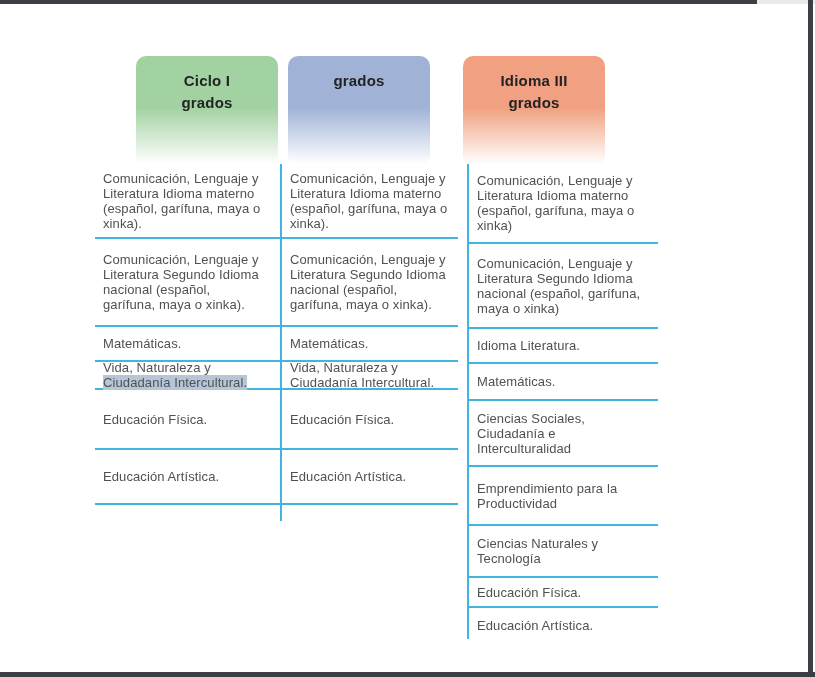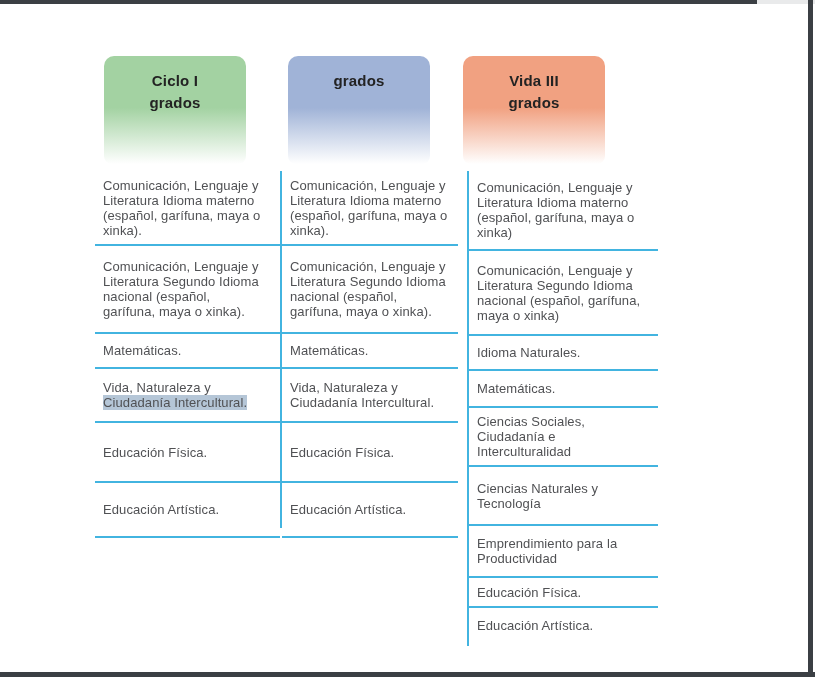--- a/index.html
+++ b/index.html
@@ -21,53 +21,53 @@
   .edge-bottom{left:0;top:672px;width:815px;height:5px;}
 
   
   .hb{
     position:absolute;top:56px;width:142px;height:108px;
     border-radius:10px 10px 8px 8px;
     text-align:center;font-weight:bold;font-size:15px;line-height:22px;
     color:#232323;padding-top:14px;box-sizing:border-box;
     letter-spacing:.2px;
   }
-  .hb0{left:104px}
+  .hb0{left:136px}
   .hb1{left:288px}
   .hb2{left:463px}
 
   
-  .col{position:absolute;top:171px;box-sizing:border-box;}
+  .col{position:absolute;top:164px;box-sizing:border-box;}
   .c0{left:95px;width:185px;}
   .c1{left:280px;width:178px;border-left:2px solid var(--divider);height:357px;}
   .c2{left:467px;width:191px;border-left:2px solid var(--divider);height:475px;}
 
   .row{
     display:flex;align-items:center;box-sizing:border-box;
     border-bottom:2px solid var(--divider);
     font-size:13px;line-height:15px;color:#505154;letter-spacing:.1px;
   }
   .cell-text{width:100%;}
   .c0 .cell-text{padding:0 15px 0 8px;}
   .c1 .cell-text{padding:0 5px 0 8px;}
   .c2 .cell-text{padding:0 11px 0 8px;}
 
   
   .c0 .row:nth-child(1),.c1 .row:nth-child(1){height:75px}
   .c0 .row:nth-child(2),.c1 .row:nth-child(2){height:88px}
   .c0 .row:nth-child(3),.c1 .row:nth-child(3){height:35px}
-  .c0 .row:nth-child(4),.c1 .row:nth-child(4){height:54px}
+  .c0 .row:nth-child(4),.c1 .row:nth-child(4){height:28px}
   .c0 .row:nth-child(5),.c1 .row:nth-child(5){height:60px}
   .c0 .row:nth-child(6),.c1 .row:nth-child(6){height:55px}
 
   .c2 .row:nth-child(1){height:80px}
   .c2 .row:nth-child(2){height:85px}
   .c2 .row:nth-child(3){height:35px}
   .c2 .row:nth-child(4){height:37px}
-  .c2 .row:nth-child(5){height:59px}
+  .c2 .row:nth-child(5){height:66px}
   .c2 .row:nth-child(6){height:59px}
   .c2 .row:nth-child(7){height:52px}
   .c2 .row:nth-child(8){height:30px}
   .c2 .row:nth-child(9){height:34px;border-bottom:none;}
 
   .hl{background:var(--selection);}
 </style>
 </head>
 <body>
 
@@ -79,21 +79,21 @@
   <div class="edge edge-dark edge-bottom"></div>
 
   <div class="hb hb0" style="background: linear-gradient(rgb(163, 210, 162) 0%, rgb(163, 210, 162) 48%, rgb(255, 255, 255) 100%);">
     <div>Ciclo I</div>
     <div>grados</div>
   </div>
   <div class="hb hb1" style="background: linear-gradient(rgb(160, 179, 215) 0%, rgb(160, 179, 215) 48%, rgb(255, 255, 255) 100%);">
     <div>grados</div>
   </div>
   <div class="hb hb2" style="background: linear-gradient(rgb(241, 161, 129) 0%, rgb(241, 161, 129) 48%, rgb(255, 255, 255) 100%);">
-    <div>Vida III</div>
+    <div>Idioma III</div>
     <div>grados</div>
   </div>
 
   <div class="col c0" id="col-0">
       <div class="row">
         <div class="cell-text"><span>Comunicación, Lenguaje y Literatura Idioma materno (español, garífuna, maya o xinka).</span></div>
       </div>
       <div class="row">
         <div class="cell-text"><span>Comunicación, Lenguaje y Literatura Segundo Idioma nacional (español, garífuna, maya o xinka).</span></div>
       </div>
@@ -131,33 +131,33 @@
       </div>
     </div>
   <div class="col c2" id="col-2">
       <div class="row">
         <div class="cell-text"><span>Comunicación, Lenguaje y Literatura Idioma materno (español, garífuna, maya o xinka)</span></div>
       </div>
       <div class="row">
         <div class="cell-text"><span>Comunicación, Lenguaje y Literatura Segundo Idioma nacional (español, garífuna, maya o xinka)</span></div>
       </div>
       <div class="row">
-        <div class="cell-text"><span>Idioma Naturales.</span></div>
+        <div class="cell-text"><span>Idioma Literatura.</span></div>
       </div>
       <div class="row">
         <div class="cell-text"><span>Matemáticas.</span></div>
       </div>
       <div class="row">
         <div class="cell-text"><span>Ciencias Sociales, Ciudadanía e Interculturalidad</span></div>
       </div>
       <div class="row">
-        <div class="cell-text"><span>Ciencias Naturales y Tecnología</span></div>
+        <div class="cell-text"><span>Emprendimiento para la Productividad</span></div>
       </div>
       <div class="row">
-        <div class="cell-text"><span>Emprendimiento para la Productividad</span></div>
+        <div class="cell-text"><span>Ciencias Naturales y Tecnología</span></div>
       </div>
       <div class="row">
         <div class="cell-text"><span>Educación Física.</span></div>
       </div>
       <div class="row">
         <div class="cell-text"><span>Educación Artística.</span></div>
       </div>
     </div>
 
 </div>

